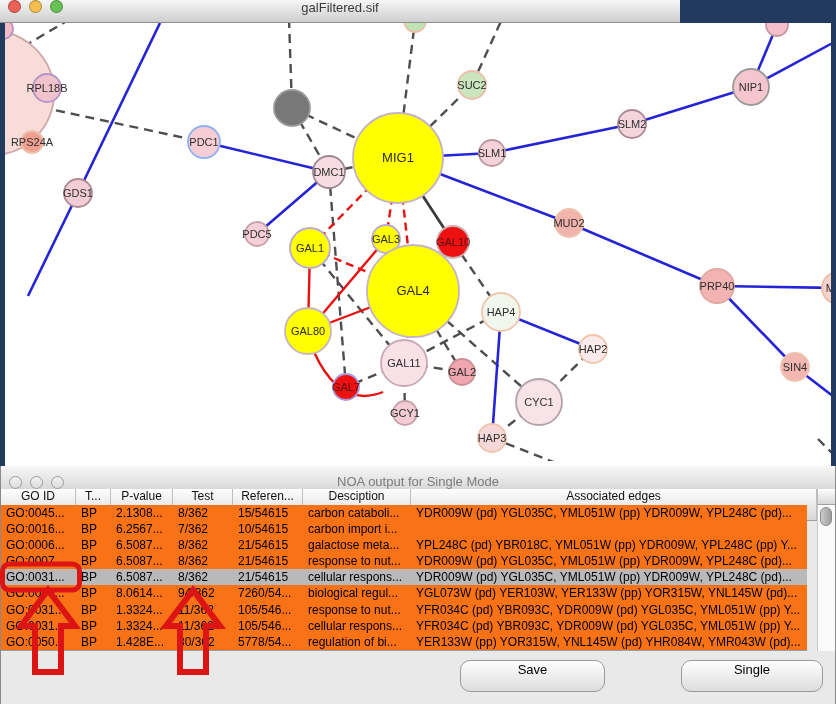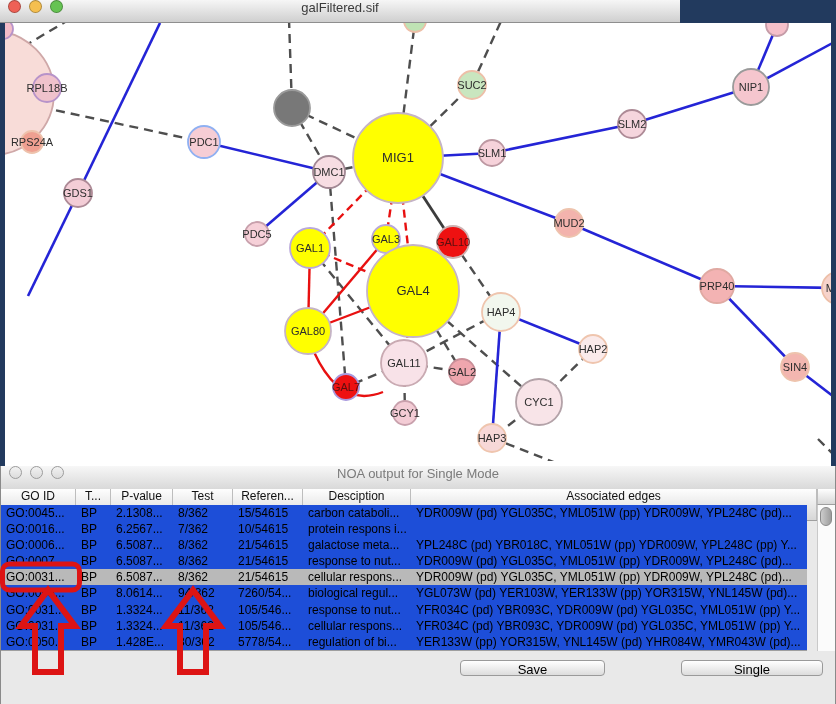--- a/index.html
+++ b/index.html
@@ -18,42 +18,42 @@
   .edge-black{stroke:#3c3c3c;stroke-width:2.8;fill:none}
   .edge-red{stroke:#e81010;stroke-width:2.4;fill:none}
   .edge-reddash{stroke:#e81010;stroke-width:2.4;stroke-dasharray:8 5;fill:none}
   .nlabel{font-family:"Liberation Sans",sans-serif;font-size:11px;fill:#2d2d2d;text-anchor:middle}
   .nlabel.big{font-size:13px}
   .nlabel.dark{fill:#5a0f0f}
   
   .noa{position:absolute;top:466px;left:0;width:836px;height:238px;background:#e9e9e9;
     border-left:1px solid #8a8a8a;border-right:1px solid #8a8a8a;box-sizing:border-box;z-index:3}
   .noa-titlebar{position:relative;height:23px;background:linear-gradient(#f7f7f7,#d9d9d9);
-    border-bottom:1px solid #b5b5b5;display:flex;align-items:flex-start}
+    border-bottom:1px solid #b5b5b5;display:flex;align-items:flex-end}
   .noa-title{position:absolute;left:0;right:0;text-align:center;color:#7b7b7b;font-size:13px}
   .tl-i{width:13px;height:13px;border:1px solid #9c9c9c;border-radius:50%;margin-left:8px;
     background:linear-gradient(#f2f2f2,#dcdcdc);box-sizing:border-box}
   .thead{position:absolute;top:23px;left:0;right:18px;height:32px;display:grid;
     grid-template-columns:75px 35px 62px 60px 70px 108px 1fr;
     background:linear-gradient(#fefefe,#d7d7d7);border-bottom:1px solid #9f9f9f;box-sizing:border-box}
   .th{font-size:12px;line-height:15px;text-align:center;color:#111;border-right:1px solid #bdbdbd;
     overflow:hidden;white-space:nowrap}
-  .tbody{position:absolute;top:39px;left:0;right:28px;height:146px;background:#1d4ed8;
+  .tbody{position:absolute;top:39px;left:0;right:28px;height:146px;background:#f97316;
     border-bottom:1px solid #9f9f9f;overflow:hidden;box-sizing:border-box}
   .trow{height:16.1px;display:grid;grid-template-columns:75px 35px 62px 60px 70px 108px 1fr}
   .trow.sel{background:#b9b9b9}
   .td{font-size:12px;line-height:16px;color:#000;padding-left:5px;white-space:nowrap;overflow:hidden}
   .sb-corner{position:absolute;top:23px;right:0;width:18px;height:16px;
     background:linear-gradient(#fefefe,#d7d7d7);border-bottom:1px solid #9f9f9f;
     border-left:1px solid #bdbdbd;box-sizing:border-box}
   .sb-track{position:absolute;top:39px;right:0;width:18px;height:146px;background:#fbfbfb;
     border-left:1px solid #c9c9c9;box-sizing:border-box}
   .sb-thumb{position:absolute;top:2px;left:2px;width:12px;height:19px;border-radius:6px;
     background:linear-gradient(90deg,#cccccc,#9d9d9d);border:1px solid #8a8a8a;box-sizing:border-box}
-  .btn{position:absolute;height:16px;border:1px solid #9a9a9a;border-radius:4px;
+  .btn{position:absolute;height:32px;border:1px solid #9a9a9a;border-radius:10px;
     background:linear-gradient(#ffffff,#dcdcdc);font-family:"Liberation Sans",sans-serif;
     font-size:13px;color:#000;text-align:center;line-height:18px;box-sizing:border-box}
   #save-btn{left:459px;top:194px;width:145px}
   #cancel-btn{left:680px;top:194px;width:142px}
   
   .overlay{position:absolute;top:0;left:0;z-index:9;pointer-events:none}
 </style>
 </head>
 <body>
 
@@ -202,21 +202,21 @@
         <div class="td">15/54615</div>
         <div class="td">carbon cataboli...</div>
         <div class="td">YDR009W (pd) YGL035C, YML051W (pp) YDR009W, YPL248C (pd)...</div>
       </div>
       <div class="trow">
         <div class="td">GO:0016...</div>
         <div class="td">BP</div>
         <div class="td">6.2567...</div>
         <div class="td">7/362</div>
         <div class="td">10/54615</div>
-        <div class="td">protein respons i...</div>
+        <div class="td">carbon import i...</div>
       </div>
       <div class="trow">
         <div class="td">GO:0006...</div>
         <div class="td">BP</div>
         <div class="td">6.5087...</div>
         <div class="td">8/362</div>
         <div class="td">21/54615</div>
         <div class="td">galactose meta...</div>
         <div class="td">YPL248C (pd) YBR018C, YML051W (pp) YDR009W, YPL248C (pp) Y...</div>
       </div>

